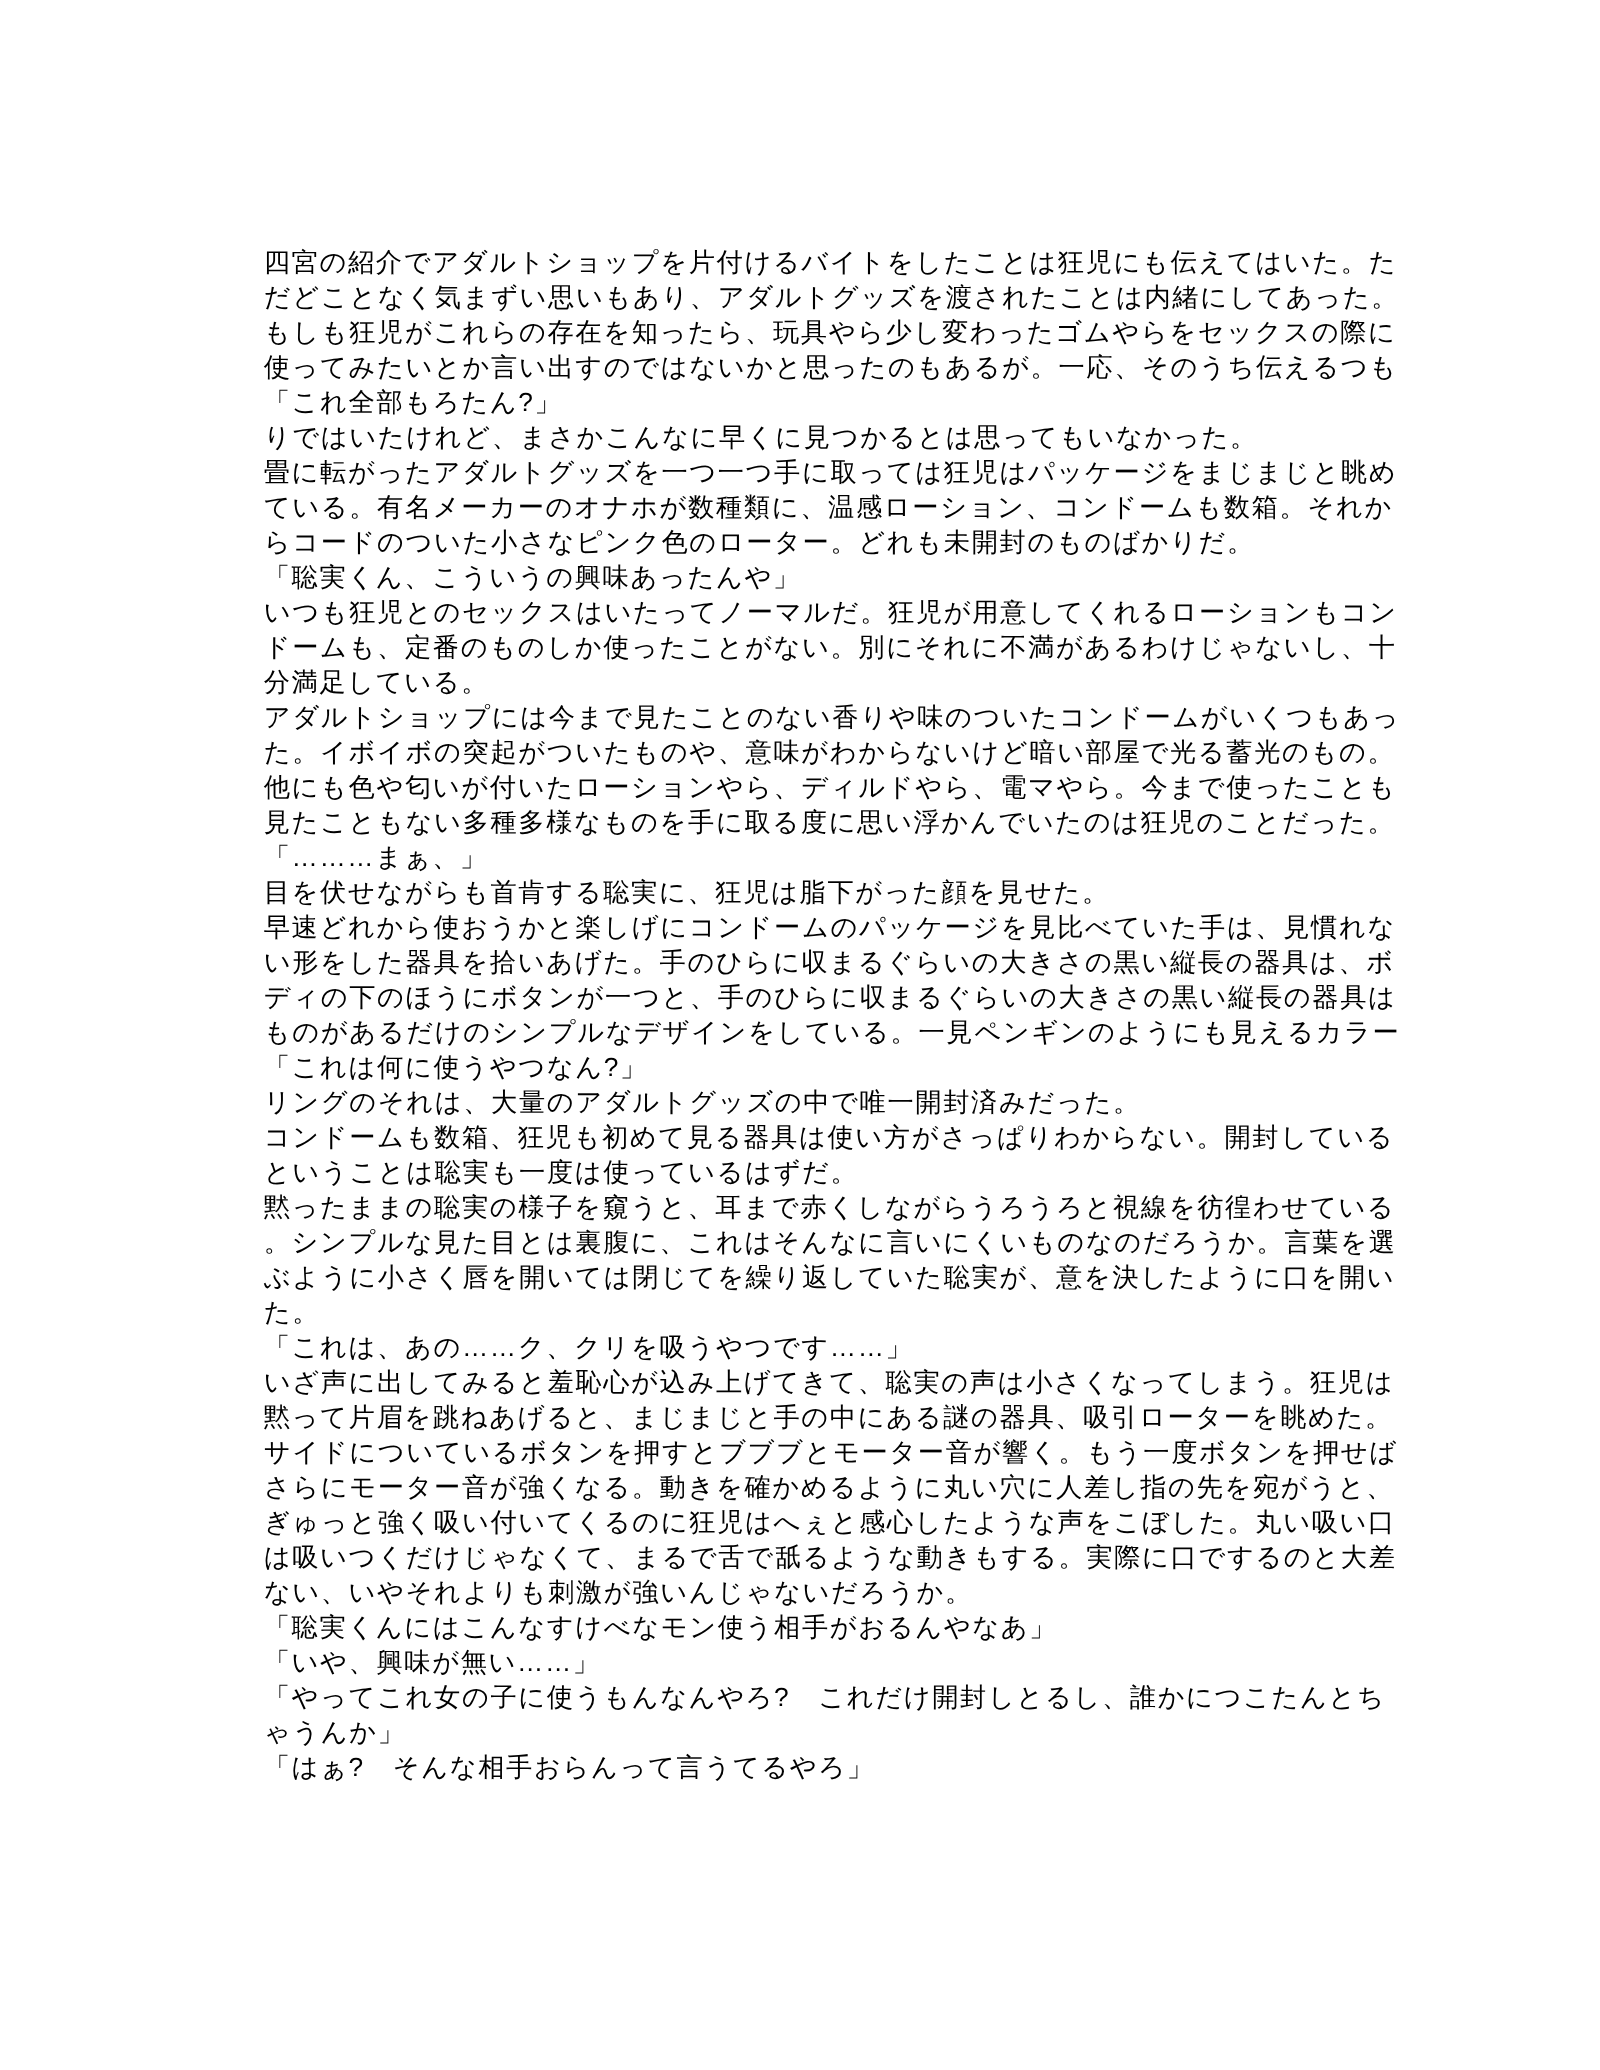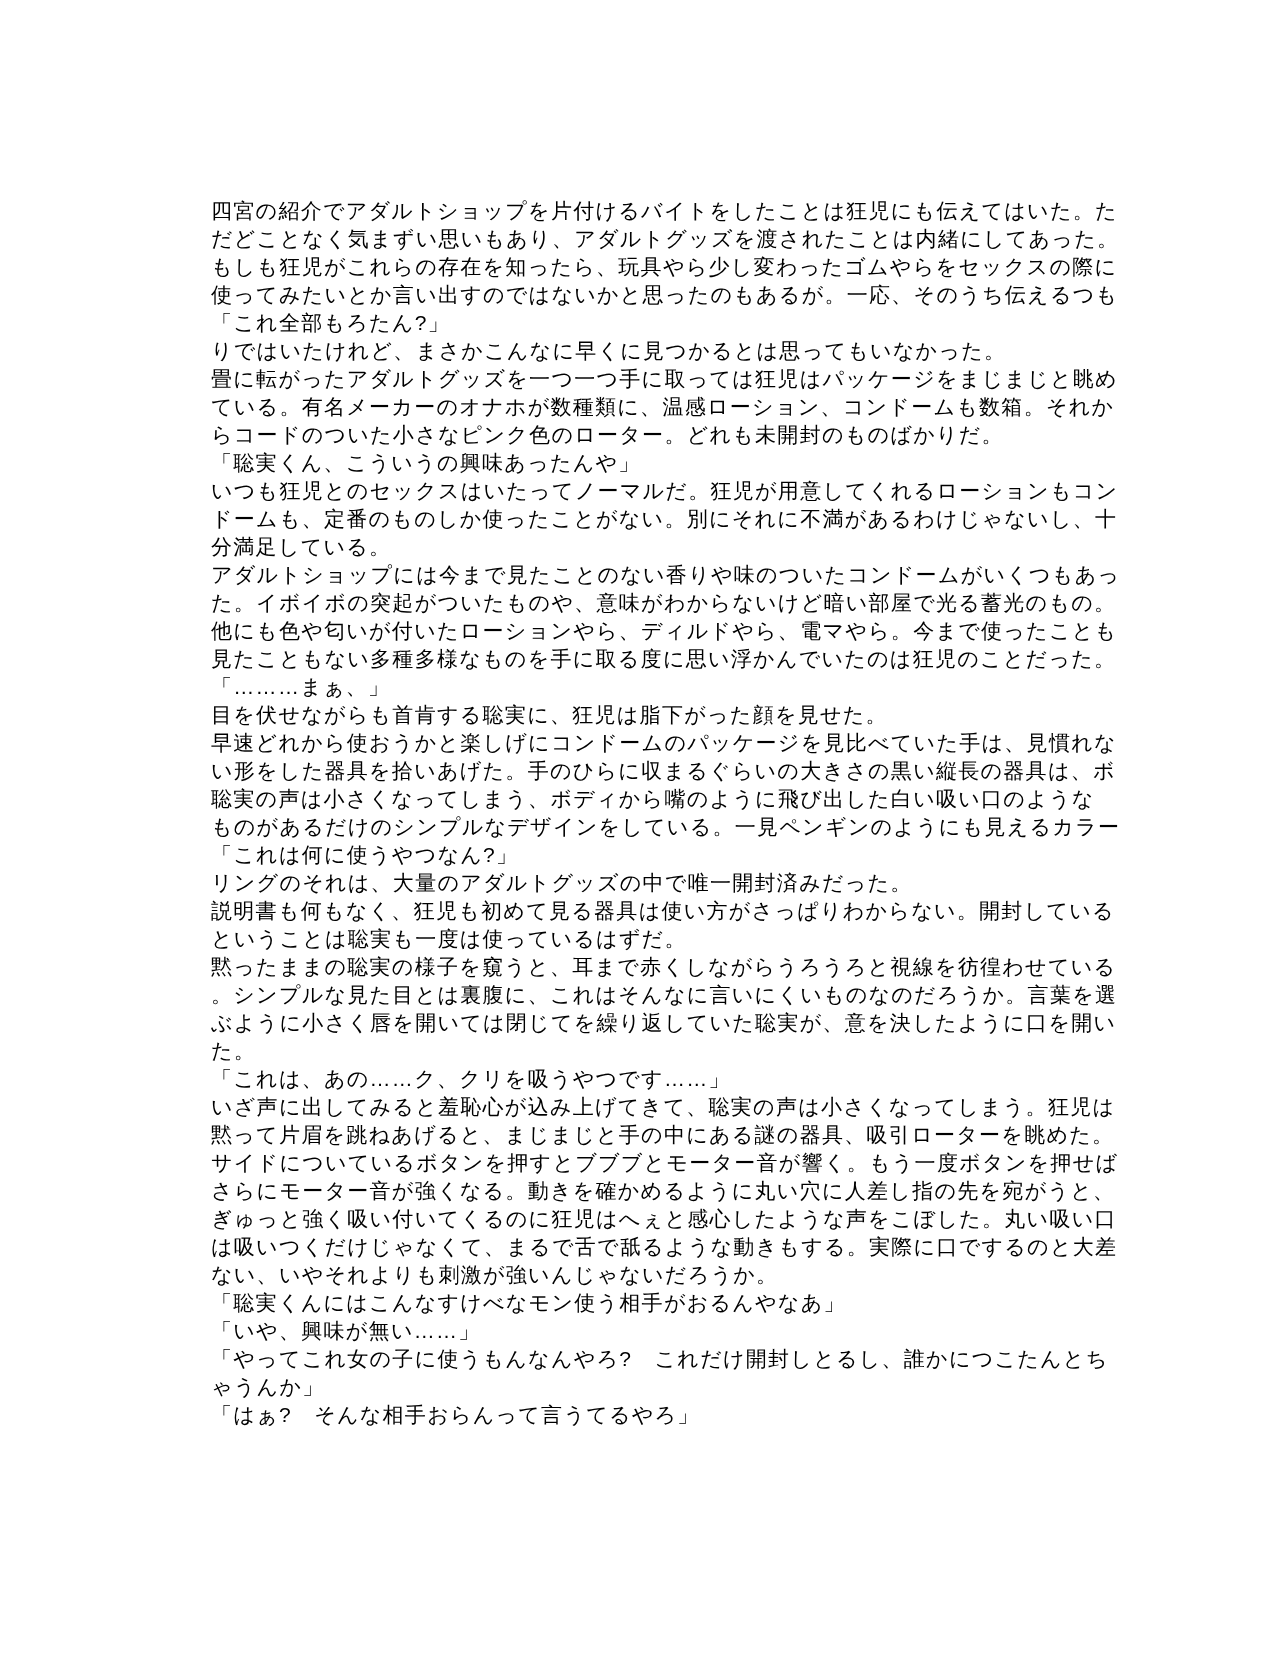--- a/index.html
+++ b/index.html
@@ -58,25 +58,25 @@
       <div class="line">ドームも、定番のものしか使ったことがない。別にそれに不満があるわけじゃないし、十</div>
       <div class="line">分満足している。</div>
       <div class="line">アダルトショップには今まで見たことのない香りや味のついたコンドームがいくつもあっ</div>
       <div class="line">た。イボイボの突起がついたものや、意味がわからないけど暗い部屋で光る蓄光のもの。</div>
       <div class="line">他にも色や匂いが付いたローションやら、ディルドやら、電マやら。今まで使ったことも</div>
       <div class="line">見たこともない多種多様なものを手に取る度に思い浮かんでいたのは狂児のことだった。</div>
       <div class="line">「………まぁ、」</div>
       <div class="line">目を伏せながらも首肯する聡実に、狂児は脂下がった顔を見せた。</div>
       <div class="line">早速どれから使おうかと楽しげにコンドームのパッケージを見比べていた手は、見慣れな</div>
       <div class="line">い形をした器具を拾いあげた。手のひらに収まるぐらいの大きさの黒い縦長の器具は、ボ</div>
-      <div class="line">聡実の声は小さくなってしまう、ボディから嘴のように飛び出した白い吸い口のような</div>
+      <div class="line">ディの下のほうにボタンが一つと、手のひらに収まるぐらいの大きさの黒い縦長の器具は</div>
       <div class="line">ものがあるだけのシンプルなデザインをしている。一見ペンギンのようにも見えるカラー</div>
       <div class="line">「これは何に使うやつなん?」</div>
       <div class="line">リングのそれは、大量のアダルトグッズの中で唯一開封済みだった。</div>
-      <div class="line">説明書も何もなく、狂児も初めて見る器具は使い方がさっぱりわからない。開封している</div>
+      <div class="line">コンドームも数箱、狂児も初めて見る器具は使い方がさっぱりわからない。開封している</div>
       <div class="line">ということは聡実も一度は使っているはずだ。</div>
       <div class="line">黙ったままの聡実の様子を窺うと、耳まで赤くしながらうろうろと視線を彷徨わせている</div>
       <div class="line">。シンプルな見た目とは裏腹に、これはそんなに言いにくいものなのだろうか。言葉を選</div>
       <div class="line">ぶように小さく唇を開いては閉じてを繰り返していた聡実が、意を決したように口を開い</div>
       <div class="line">た。</div>
       <div class="line">「これは、あの……ク、クリを吸うやつです……」</div>
       <div class="line">いざ声に出してみると羞恥心が込み上げてきて、聡実の声は小さくなってしまう。狂児は</div>
       <div class="line">黙って片眉を跳ねあげると、まじまじと手の中にある謎の器具、吸引ローターを眺めた。</div>
       <div class="line">サイドについているボタンを押すとブブブとモーター音が響く。もう一度ボタンを押せば</div>
       <div class="line">さらにモーター音が強くなる。動きを確かめるように丸い穴に人差し指の先を宛がうと、</div>

